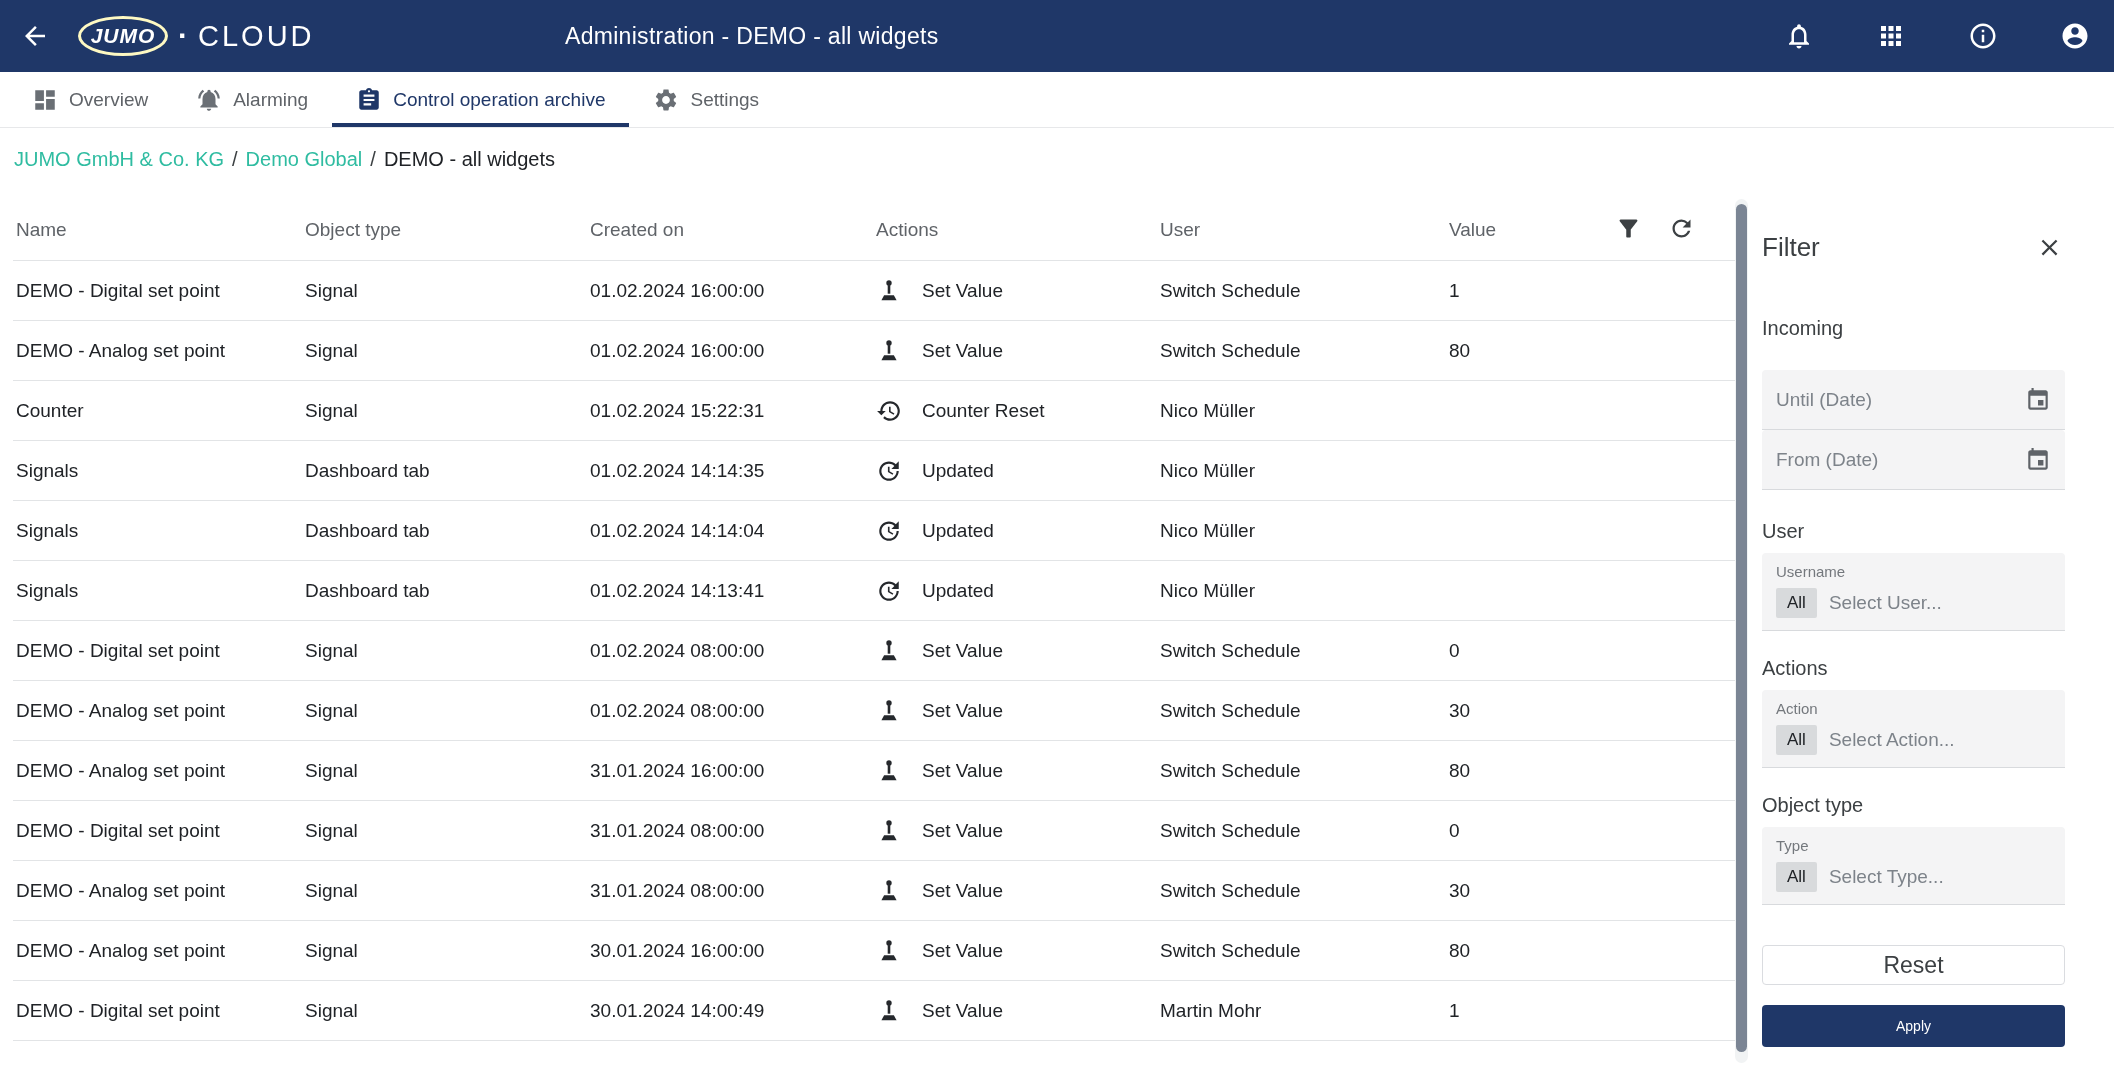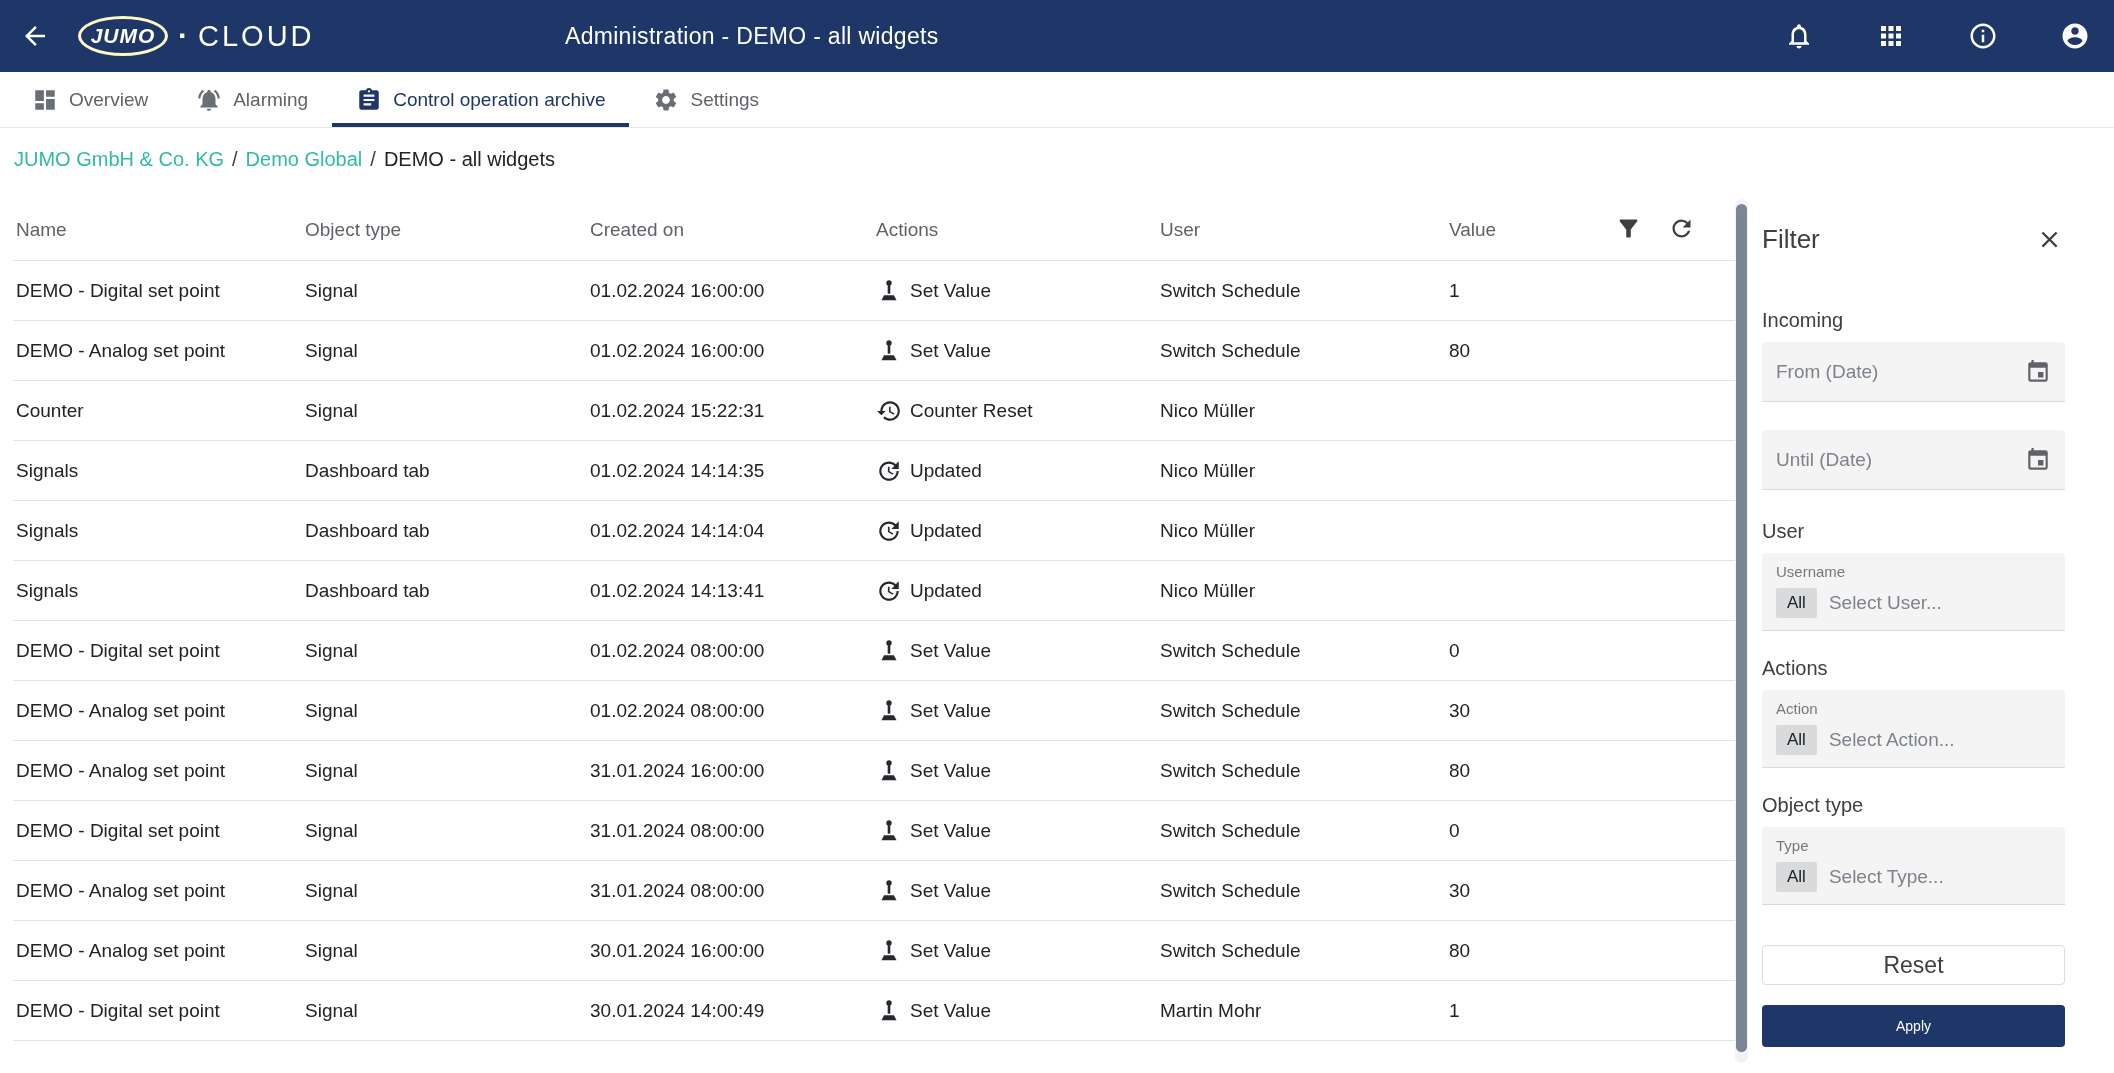--- a/index.html
+++ b/index.html
@@ -40,33 +40,33 @@
   
   .content{display:flex;padding-left:13px}
   .table-area{width:1735px;position:relative;padding-right:13px}
   .thead,.trow{display:grid;grid-template-columns:289px 285px 286px 284px 289px 1fr;
     align-items:center;padding-left:3px;border-bottom:1px solid #e2e4e6}
   .thead{height:62px;color:#5f6368;font-size:19px}
   .trow{height:60px;font-size:19px;color:#202327}
   .th-last{display:flex;align-items:center;height:100%}
   .head-icons{margin-left:auto;display:flex;align-items:center;gap:26px;padding-right:40px}
   .head-icons svg{width:27px;height:27px;fill:#3c4043}
-  .td-action{display:flex;align-items:center;gap:8px}
+  .td-action{display:flex;align-items:center;gap:20px}
   .action-icon{width:26px;height:26px;display:inline-flex}
   .action-icon svg{display:none;width:26px;height:26px;fill:#25282c}
   .action-icon[data-icon="set-value"] .ic-set{display:block}
   .action-icon[data-icon="counter-reset"] .ic-hist{display:block}
   .action-icon[data-icon="updated"] .ic-upd{display:block}
 
   .scrollbar{position:absolute;top:0;bottom:-16px;right:0;width:13px;background:#f1f3f4;border-radius:7px}
   .scroll-thumb{position:absolute;top:5px;bottom:11px;left:1px;right:1px;background:#7b8594;border-radius:6px}
 
   
   .filter-panel{width:303px;margin-left:14px}
-  .fp-head{display:flex;align-items:center;justify-content:space-between;margin-top:24px;height:32px}
+  .fp-head{display:flex;align-items:center;justify-content:space-between;margin-top:32px;height:32px}
   .fp-title{font-size:26px;font-weight:400;color:#3c4043}
   .fp-close{width:32px;height:32px;display:flex;align-items:center;justify-content:center}
   .fp-close svg{width:27px;height:27px;fill:#3c4043}
   .fp-label{font-size:20px;color:#3c4043;margin:24px 0 8px;line-height:27px}
   .fp-label.first{margin-top:52px}
   .fp-label.usr{margin-top:28px}
   .fp-input{height:60px;background:#f4f4f5;border-radius:4px 4px 0 0;display:flex;align-items:center;
     padding:0 14px;border-bottom:1px solid #d8dadd}
   .fp-input.mt28{margin-top:28px}
   .fp-ph{color:#7d838a;font-size:19px}
@@ -434,28 +434,28 @@
     <div class="fp-head">
       <h2 class="fp-title">Filter</h2>
       <button class="fp-close">
         <svg viewBox="0 0 24 24">
             <path d="M19 6.41 17.59 5 12 10.59 6.41 5 5 6.41 10.59 12 5 17.59 6.41 19 12 13.41 17.59 19 19 17.59 13.41 12z"></path>
           </svg>
       </button>
     </div>
 
     <div class="fp-label first">Incoming</div>
+    <div class="fp-input mt28">
+      <span class="fp-ph">Until (Date)</span>
+      <svg viewBox="0 0 24 24">
+          <path d="M17 12h-5v5h5v-5zM16 1v2H8V1H6v2H5c-1.11 0-1.99.9-1.99 2L3 19c0 1.1.89 2 2 2h14c1.1 0 2-.9 2-2V5c0-1.1-.9-2-2-2h-1V3h-2zm3 18H5V8h14v11z"></path>
+        </svg>
+    </div>
     <div class="fp-input">
       <span class="fp-ph">From (Date)</span>
-      <svg viewBox="0 0 24 24">
-          <path d="M17 12h-5v5h5v-5zM16 1v2H8V1H6v2H5c-1.11 0-1.99.9-1.99 2L3 19c0 1.1.89 2 2 2h14c1.1 0 2-.9 2-2V5c0-1.1-.9-2-2-2h-1V3h-2zm3 18H5V8h14v11z"></path>
-        </svg>
-    </div>
-    <div class="fp-input mt28">
-      <span class="fp-ph">Until (Date)</span>
       <svg viewBox="0 0 24 24">
           <path d="M17 12h-5v5h5v-5zM16 1v2H8V1H6v2H5c-1.11 0-1.99.9-1.99 2L3 19c0 1.1.89 2 2 2h14c1.1 0 2-.9 2-2V5c0-1.1-.9-2-2-2h-1V3h-2zm3 18H5V8h14v11z"></path>
         </svg>
     </div>
 
     <div class="fp-label usr">User</div>
     <div class="fp-select">
       <div class="fp-small">Username</div>
       <div class="fp-select-row">
         <span class="chip">All</span>

